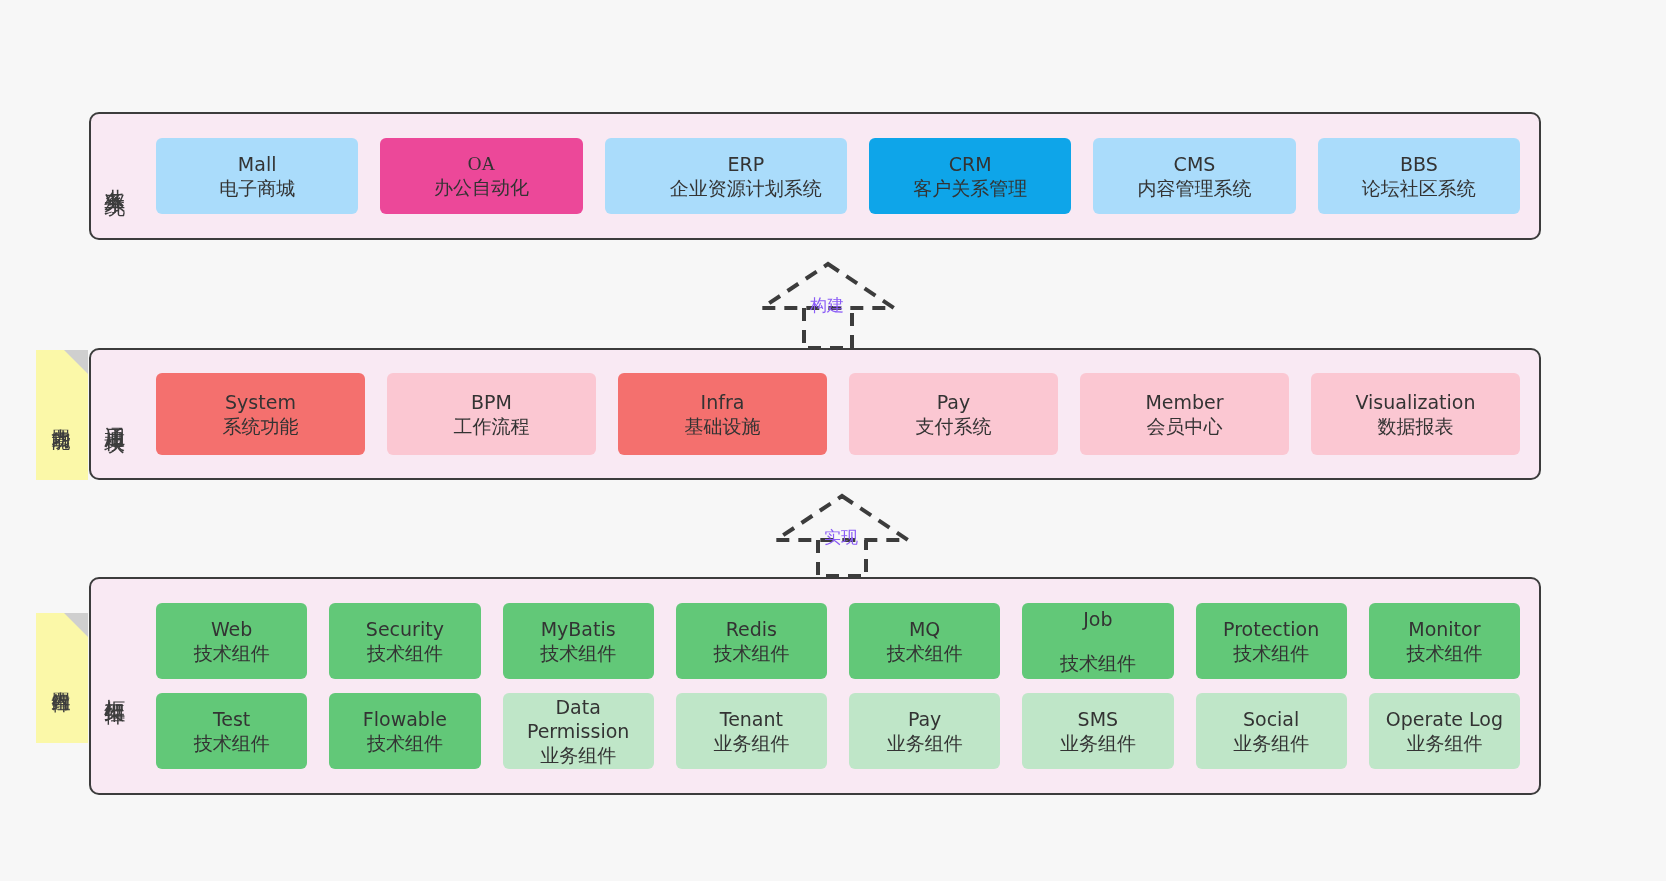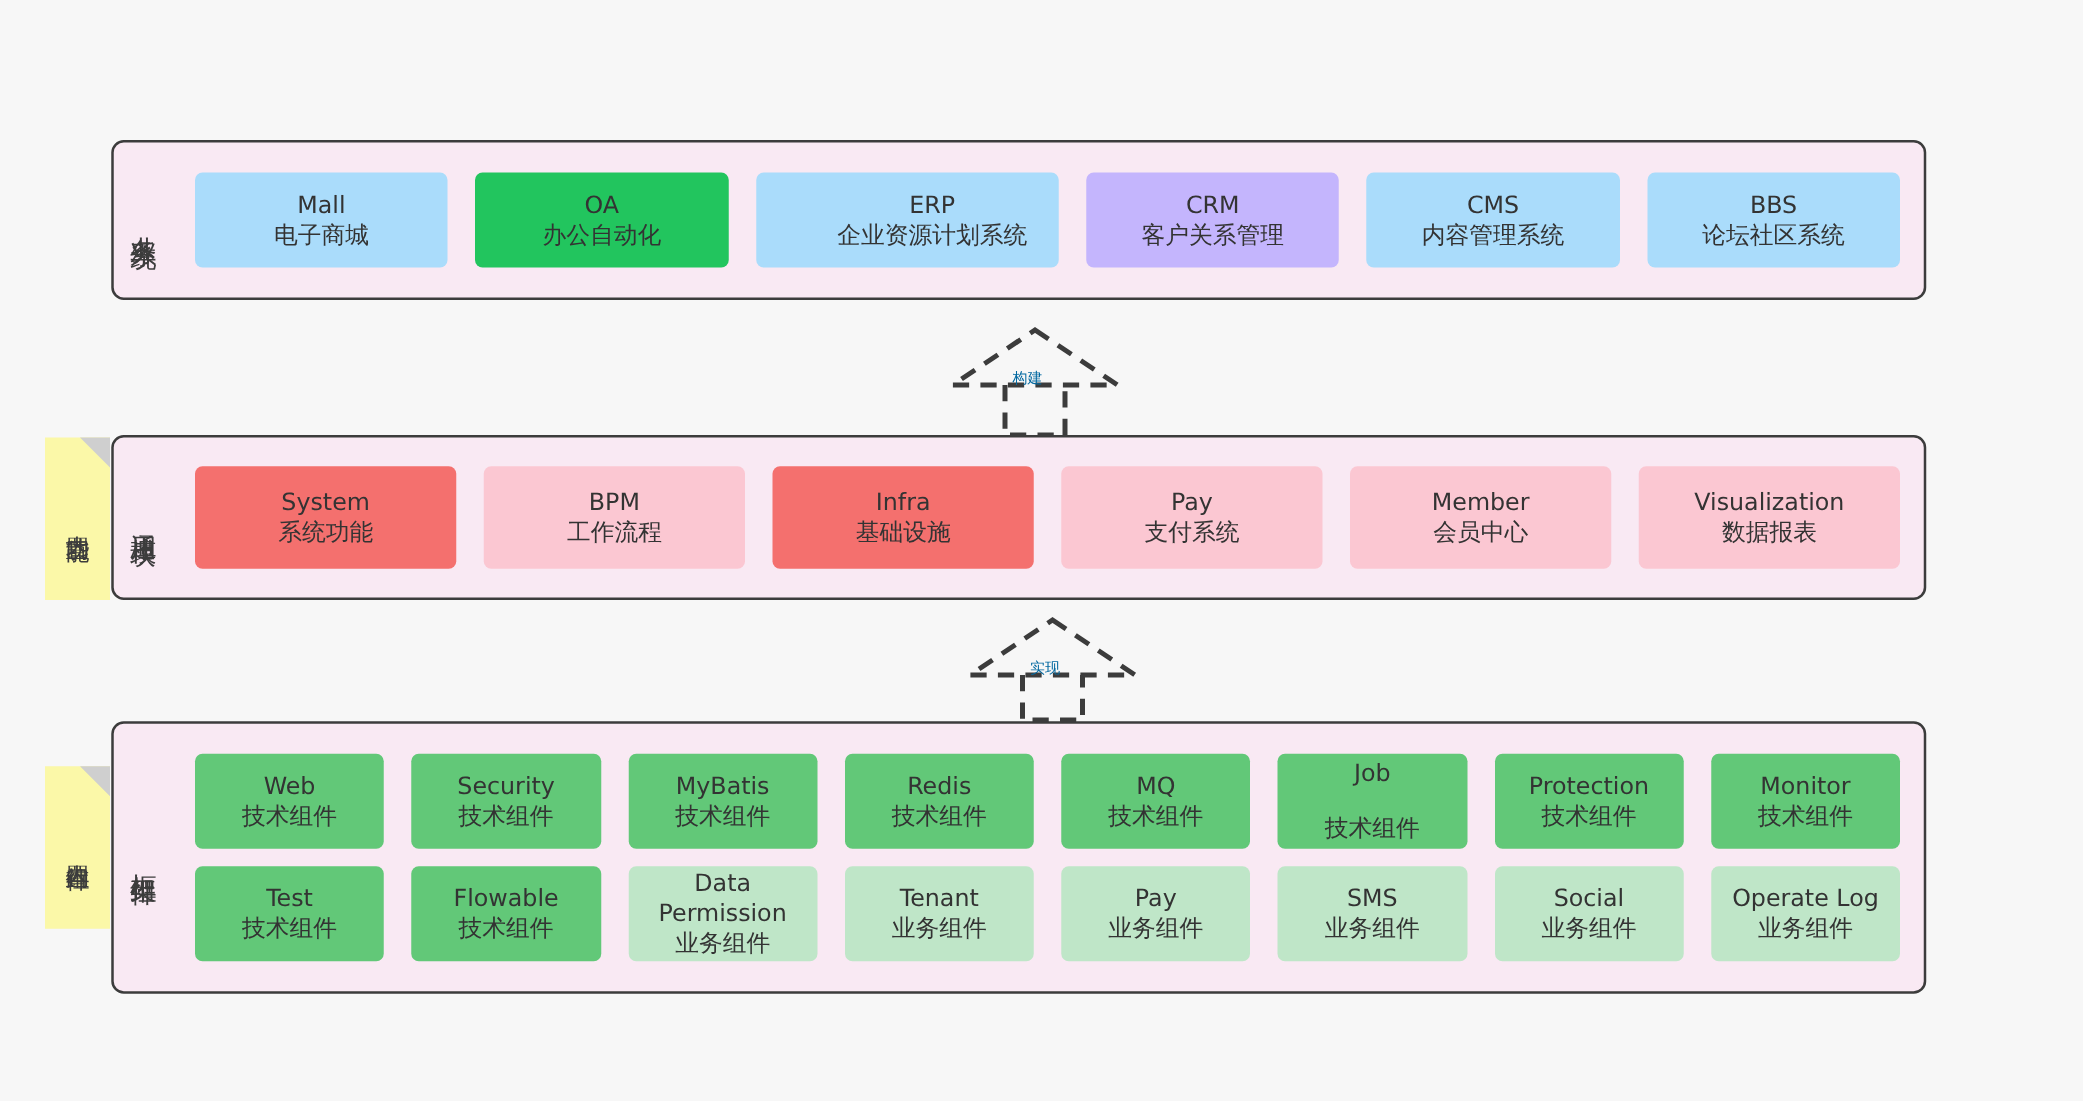--- a/index.html
+++ b/index.html
@@ -135,49 +135,49 @@
     border-top: 24px solid #cfcfcf;
   }
 
   
   .connector {
     position: absolute;
     pointer-events: none;
   }
   .connector-label {
     position: absolute;
-    font-size: 12px;
-    color: #0369a1;
+    font-size: 17px;
+    color: #8b5cf6;
     background: transparent;
     user-select: none;
     white-space: nowrap;
   }
 </style>
 </head>
 <body style="background: rgb(247, 247, 247);">
 
 <div id="canvas">
 
   <div class="layer-panel" id="business-panel" style="left: 89px; top: 112px; width: 1452px; height: 128px; background: rgb(249, 233, 243); border-color: rgb(60, 60, 60);">
     <div class="layer-title">业务系统</div>
     <div class="layer-body">
       <div class="row biz-row" id="biz-row">
           <div class="node blue" style="background: rgb(170, 220, 251);">
             <div class="t1">Mall</div>
             <div class="t2">电子商城</div>
           </div>
-          <div class="node blue" style="background: #22c55e;">
+          <div class="node blue" style="background: #ec4899; font-family: Liberation Serif, serif;">
             <div class="t1">OA</div>
             <div class="t2">办公自动化</div>
           </div>
           <div class="node blue" style="background: rgb(170, 220, 251); padding-left: 40px;">
             <div class="t1">ERP</div>
             <div class="t2">企业资源计划系统</div>
           </div>
-          <div class="node blue" style="background: #c4b5fd; text-align: center;">
+          <div class="node blue" style="background: #0ea5e9; text-align: center;">
             <div class="t1">CRM</div>
             <div class="t2">客户关系管理</div>
           </div>
           <div class="node blue" style="background: rgb(170, 220, 251);">
             <div class="t1">CMS</div>
             <div class="t2">内容管理系统</div>
           </div>
           <div class="node blue" style="background: rgb(170, 220, 251);">
             <div class="t1">BBS</div>
             <div class="t2">论坛社区系统</div>

